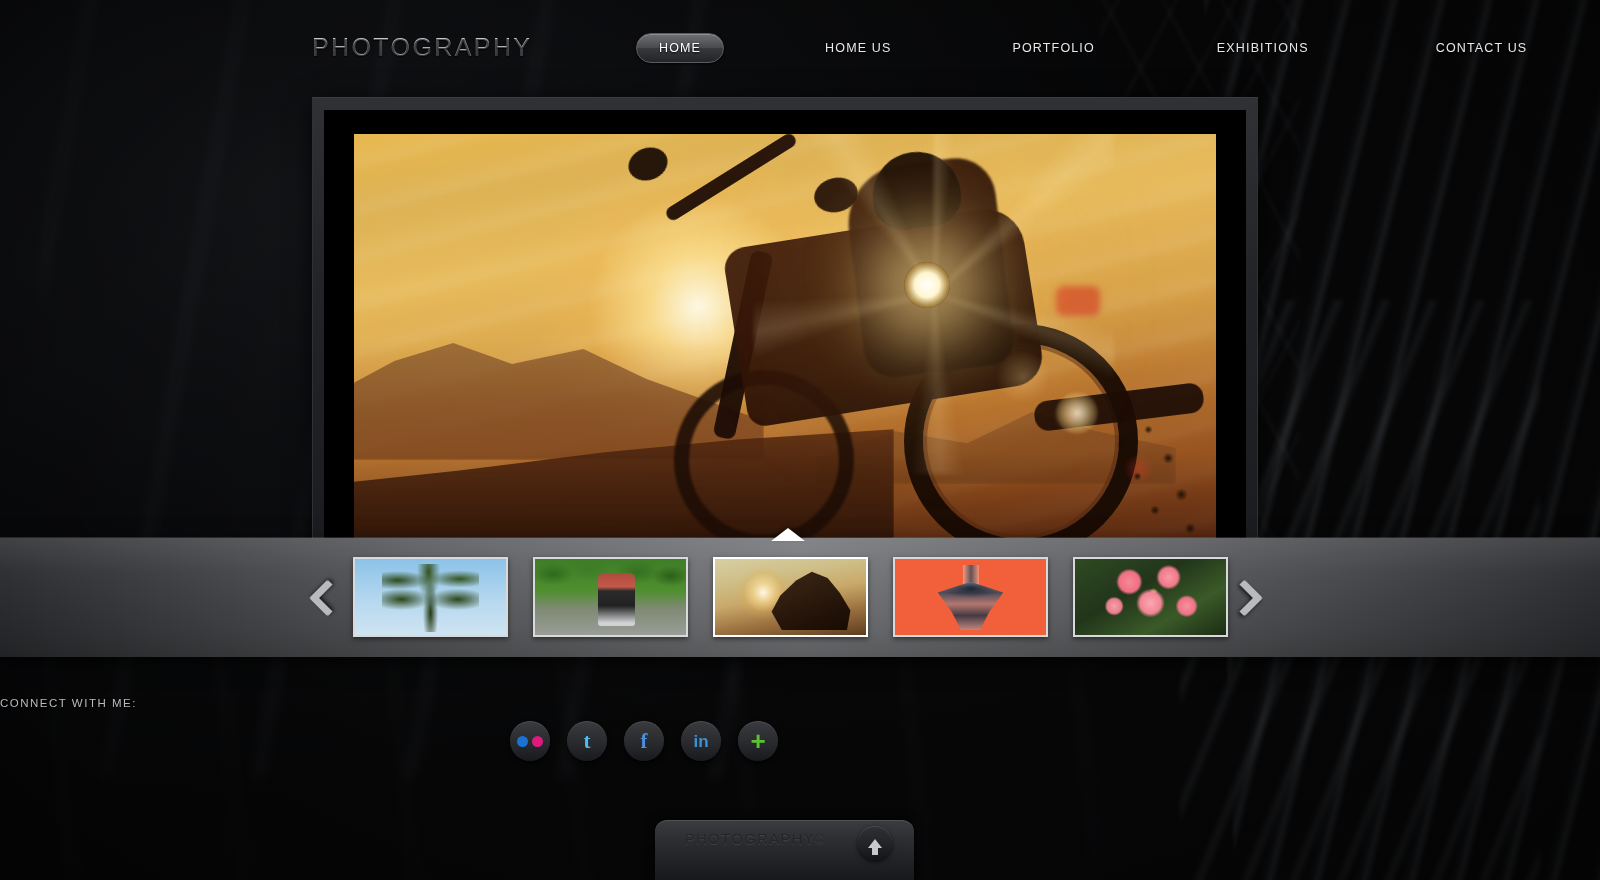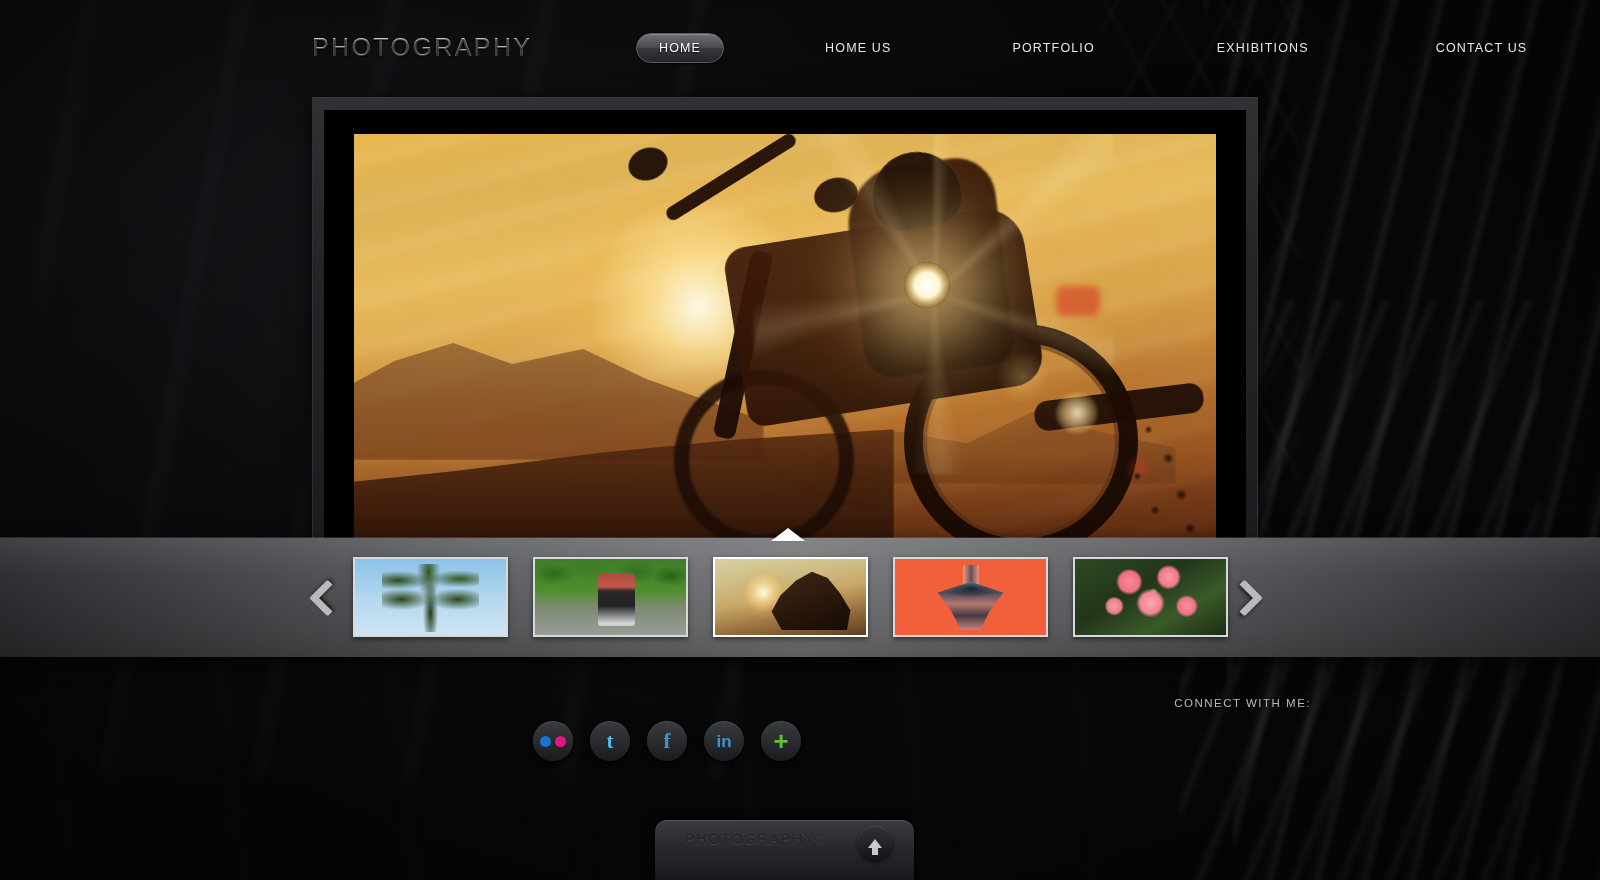--- a/index.html
+++ b/index.html
@@ -639,23 +639,22 @@
   }
   .carousel-arrow.next .chev { transform: translate(-60%, -50%) rotate(45deg); }
   .carousel-arrow.prev .chev { transform: translate(-40%, -50%) rotate(-135deg); }
 
   
   .connect {
     position: absolute;
     left: 0;
     top: 697px;
     width: 1288px;
-    text-align: right;
+    text-align: left;
     z-index: 12;
-    padding-left: 23px;
   }
   .connect-label {
     color: #b9babd;
     font-size: 11.5px;
     letter-spacing: 1.5px;
     margin: 0 0 12px 0;
     text-shadow: 0 1px 2px #000;
   }
   .social-row {
     display: flex;

